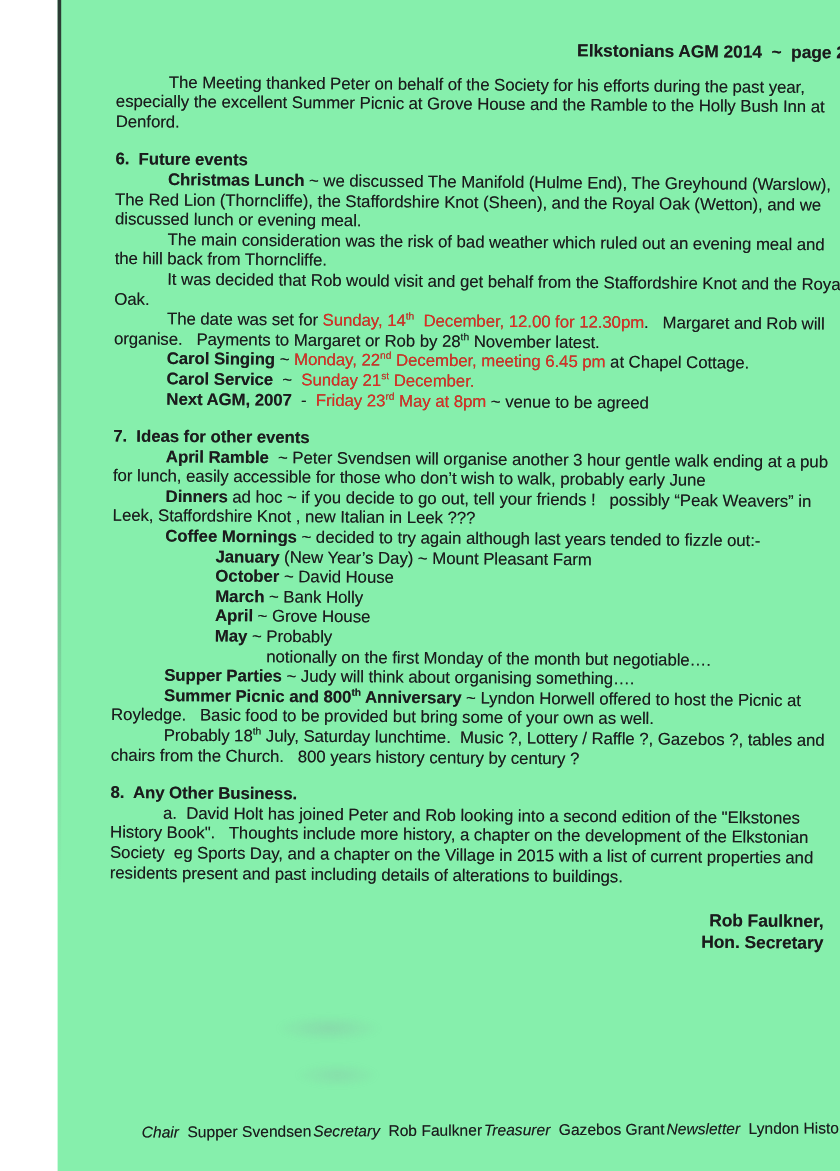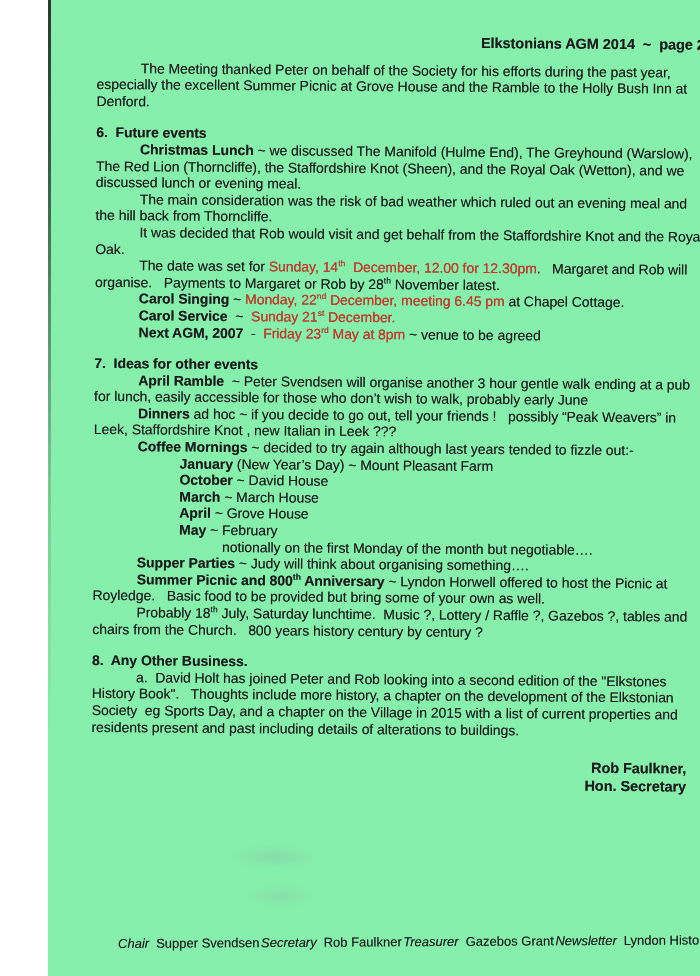--- a/index.html
+++ b/index.html
@@ -81,23 +81,23 @@
         <div class="block para"><span>The date was set for </span><span class="r">Sunday, 14</span><sup class="r">th</sup><span class="r">  December, 12.00 for 12.30pm</span><span>.   Margaret and Rob will organise.   Payments to Margaret or Rob by 28</span><sup>th</sup><span> November latest.</span></div>
         <div class="block para"><span class="b">Carol Singing</span><span> ~ </span><span class="r">Monday, 22</span><sup class="r">nd</sup><span class="r"> December, meeting 6.45 pm</span><span> at Chapel Cottage.</span></div>
         <div class="block para"><span class="b">Carol Service</span><span>  ~  </span><span class="r">Sunday 21</span><sup class="r">st</sup><span class="r"> December.</span></div>
         <div class="block para"><span class="b">Next AGM, 2007</span><span>  -  </span><span class="r">Friday 23</span><sup class="r">rd</sup><span class="r"> May at 8pm</span><span> ~ venue to be agreed</span></div>
         <div class="block heading"><span>7.  Ideas for other events</span></div>
         <div class="block para"><span class="b">April Ramble</span><span>  ~ Peter Svendsen will organise another 3 hour gentle walk ending at a pub for lunch, easily accessible for those who don’t wish to walk, probably early June</span></div>
         <div class="block para"><span class="b">Dinners</span><span> ad hoc ~ if you decide to go out, tell your friends !   possibly “Peak Weavers” in Leek, Staffordshire Knot , new Italian in Leek ???</span></div>
         <div class="block para"><span class="b">Coffee Mornings</span><span> ~ decided to try again although last years tended to fizzle out:-</span></div>
         <div class="block list"><span class="b">January</span><span> (New Year’s Day) ~ Mount Pleasant Farm</span></div>
         <div class="block list"><span class="b">October</span><span> ~ David House</span></div>
-        <div class="block list"><span class="b">March</span><span> ~ March House</span></div>
+        <div class="block list"><span class="b">March</span><span> ~ Bank Holly</span></div>
         <div class="block list"><span class="b">April</span><span> ~ Grove House</span></div>
-        <div class="block list"><span class="b">May</span><span> ~ February</span></div>
+        <div class="block list"><span class="b">May</span><span> ~ Probably</span></div>
         <div class="block note"><span>notionally on the first Monday of the month but negotiable….</span></div>
         <div class="block para"><span class="b">Supper Parties</span><span> ~ Judy will think about organising something….</span></div>
         <div class="block para"><span class="b">Summer Picnic and 800</span><sup class="b">th</sup><span class="b"> Anniversary</span><span> ~ Lyndon Horwell offered to host the Picnic at Royledge.   Basic food to be provided but bring some of your own as well.</span></div>
         <div class="block para"><span>Probably 18</span><sup>th</sup><span> July, Saturday lunchtime.  Music ?, Lottery / Raffle ?, Gazebos ?, tables and chairs from the Church.   800 years history century by century ?</span></div>
         <div class="block heading"><span>8.  Any Other Business.</span></div>
         <div class="block para"><span>a.  David Holt has joined Peter and Rob looking into a second edition of the "Elkstones History Book".   Thoughts include more history, a chapter on the development of the Elkstonian Society  eg Sports Day, and a chapter on the Village in 2015 with a list of current properties and residents present and past including details of alterations to buildings.</span></div>
       </div>
 
     <div class="signature">
       <div>Rob Faulkner,</div>

